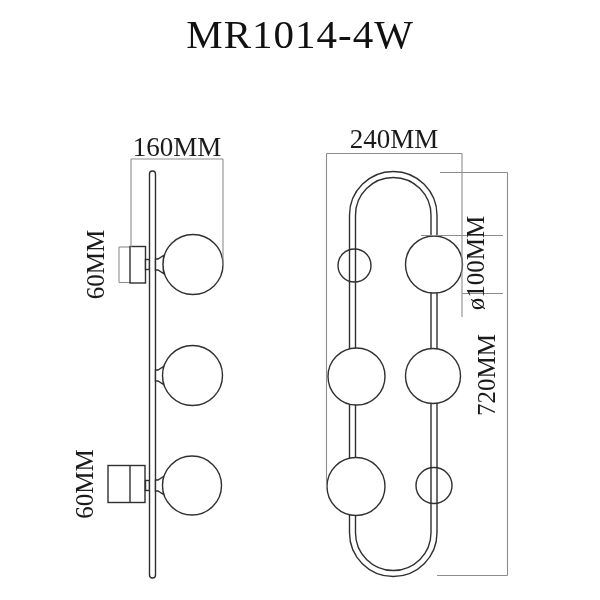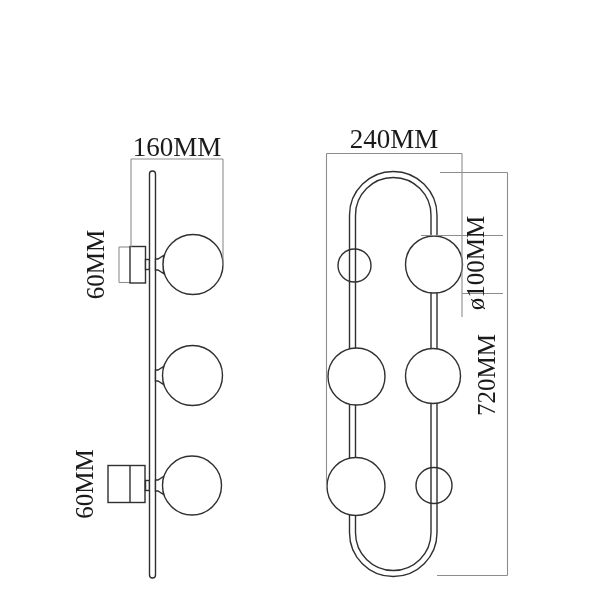--- a/index.html
+++ b/index.html
@@ -31,20 +31,21 @@
     text-anchor:middle;
   }
   .fs27{font-size:27px;}
   .fs25{font-size:25px;}
 </style>
 </head>
 <body>
 
 <div class="stage">
 
+  <h1 class="title">MR1014-4W</h1>
 
   <svg width="600" height="600" viewBox="0 0 600 600">
 
     <g>
 
       <g class="dim">
         <path d="M119,247 V282.5"></path>
         <path d="M119,247 H130"></path>
         <path d="M119,282.5 H130"></path>
       </g>

